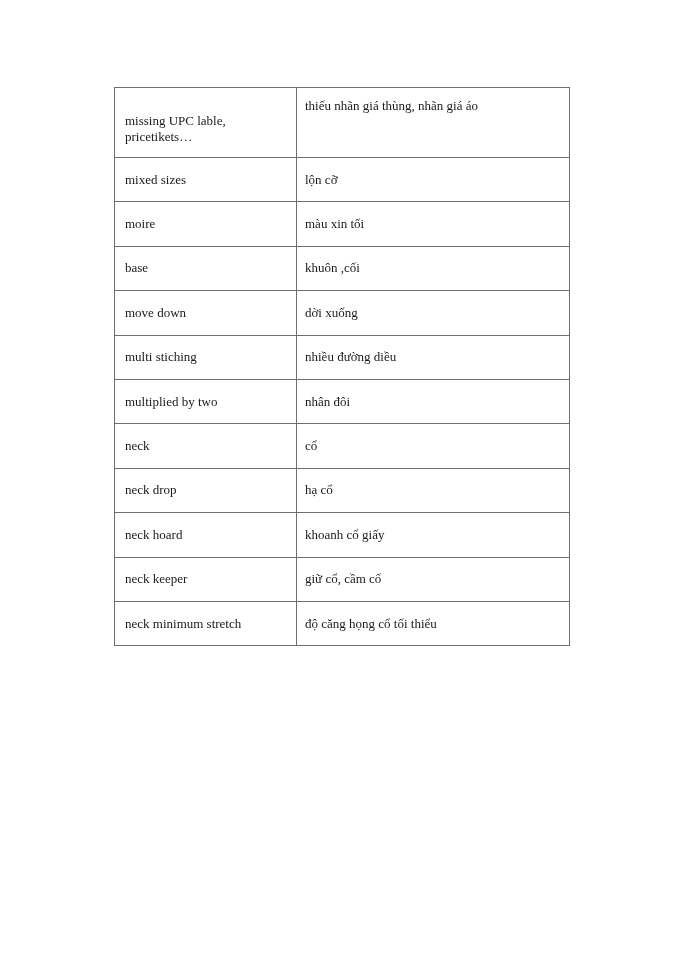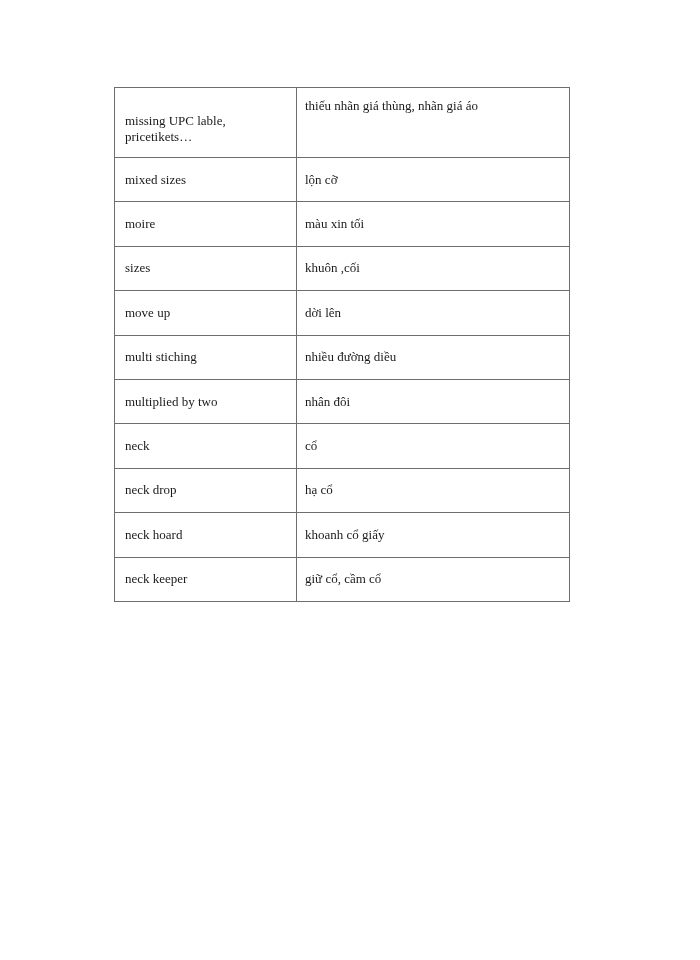--- a/index.html
+++ b/index.html
@@ -55,26 +55,26 @@
       </tr>
       <tr>
         <td class="term">mixed sizes</td>
         <td class="meaning">lộn cỡ</td>
       </tr>
       <tr>
         <td class="term">moire</td>
         <td class="meaning">màu xin tối</td>
       </tr>
       <tr>
-        <td class="term">sizes</td>
+        <td class="term">base</td>
         <td class="meaning">khuôn ,cối</td>
       </tr>
       <tr>
-        <td class="term">move up</td>
-        <td class="meaning">dời lên</td>
+        <td class="term">move down</td>
+        <td class="meaning">dời xuống</td>
       </tr>
       <tr>
         <td class="term">multi stiching</td>
         <td class="meaning">nhiều đường diều</td>
       </tr>
       <tr>
         <td class="term">multiplied by two</td>
         <td class="meaning">nhân đôi</td>
       </tr>
       <tr>
@@ -86,15 +86,19 @@
         <td class="meaning">hạ cổ</td>
       </tr>
       <tr>
         <td class="term">neck hoard</td>
         <td class="meaning">khoanh cổ giấy</td>
       </tr>
       <tr>
         <td class="term">neck keeper</td>
         <td class="meaning">giữ cổ, cầm cổ</td>
       </tr>
+      <tr>
+        <td class="term">neck minimum stretch</td>
+        <td class="meaning">độ căng họng cổ tối thiểu</td>
+      </tr>
     </tbody>
   </table>
 </div>
 
 </body></html>

